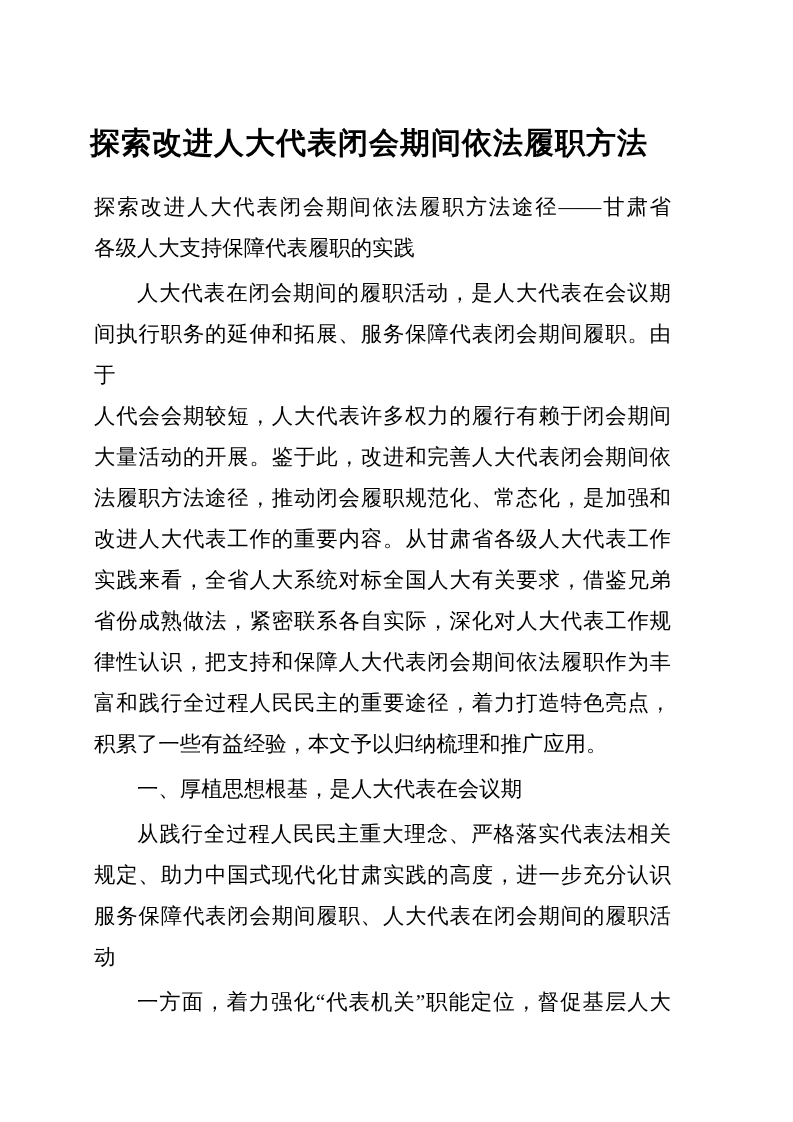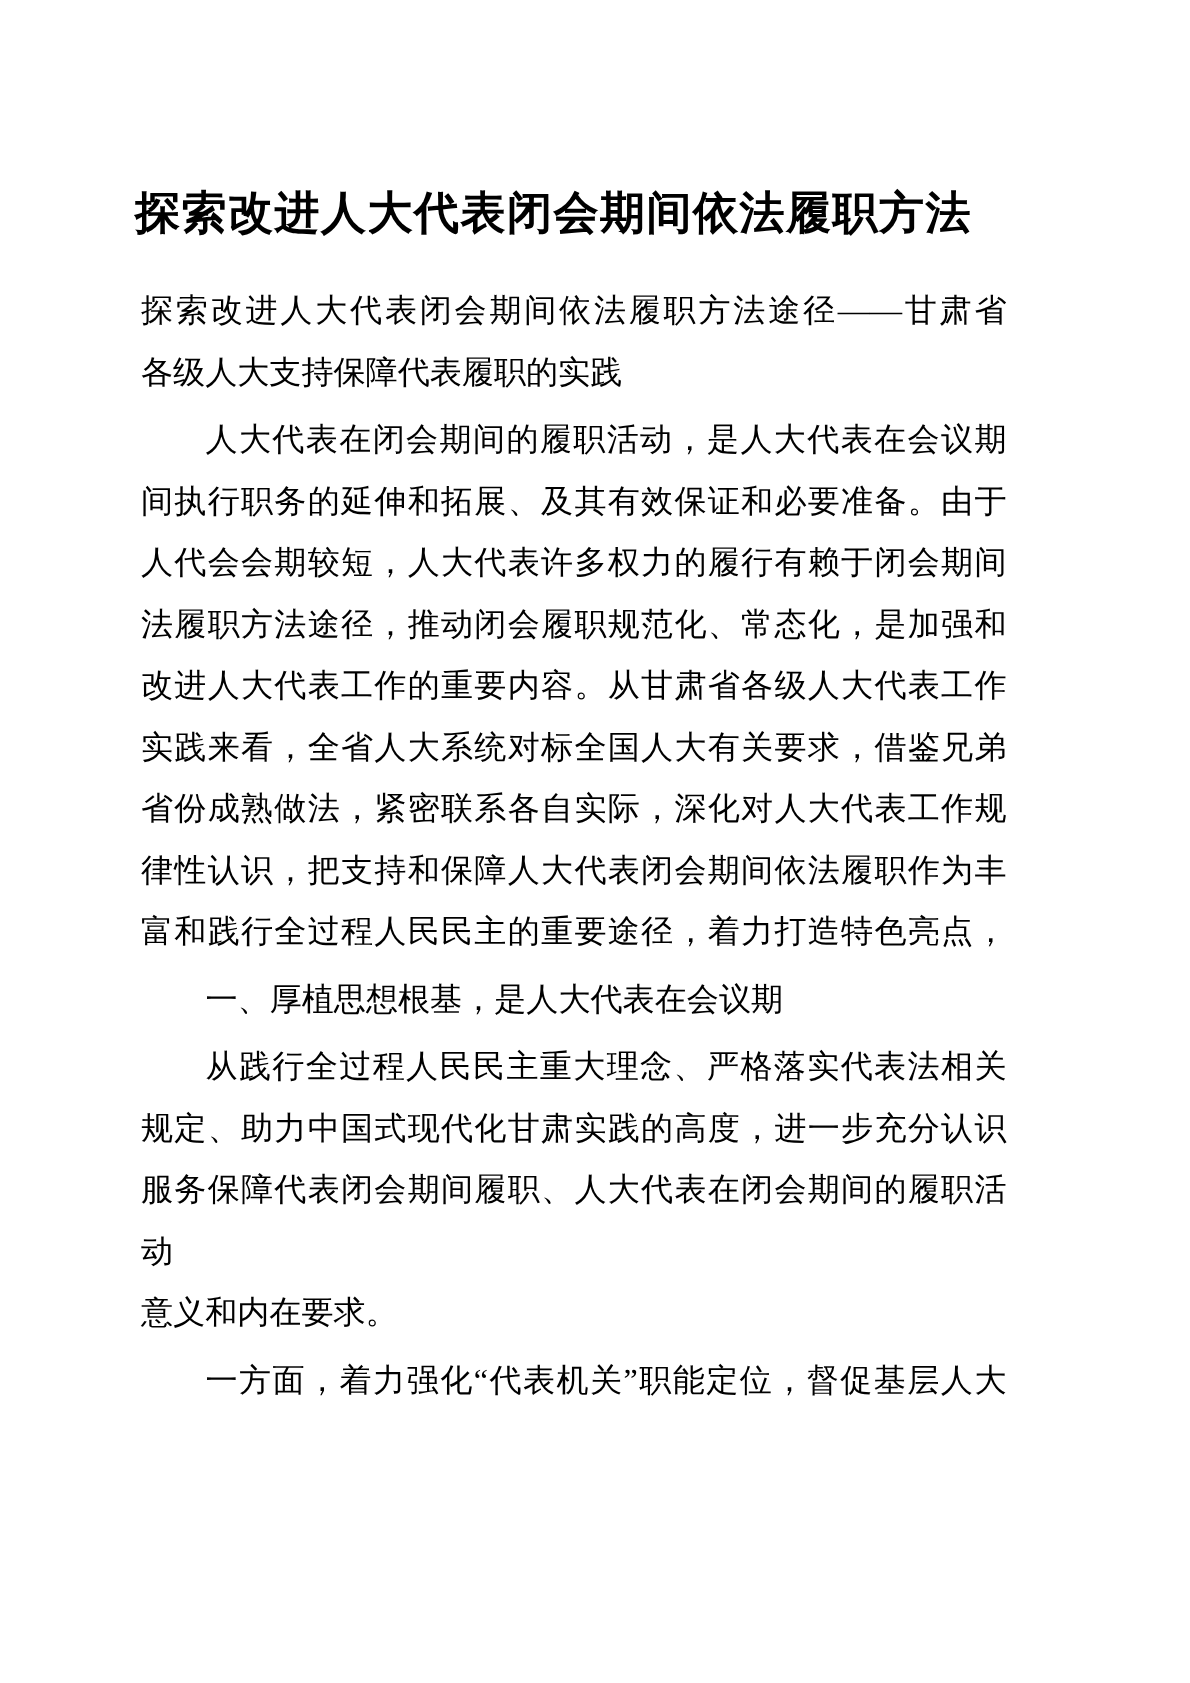--- a/index.html
+++ b/index.html
@@ -57,39 +57,40 @@
 
   <div class="doc-body">
 
     <div class="para">
       <div class="line j">探索改进人大代表闭会期间依法履职方法途径——甘肃省</div>
       <div class="line">各级人大支持保障代表履职的实践</div>
     </div>
 
     <div class="para indent">
       <div class="line j">人大代表在闭会期间的履职活动，是人大代表在会议期</div>
-      <div class="line j">间执行职务的延伸和拓展、及其有效保证和必要准备。由于</div>
+      <div class="line j">间执行职务的延伸和拓展、服务保障代表闭会期间履职。由于</div>
       <div class="line j">人代会会期较短，人大代表许多权力的履行有赖于闭会期间</div>
+      <div class="line j">大量活动的开展。鉴于此，改进和完善人大代表闭会期间依</div>
       <div class="line j">法履职方法途径，推动闭会履职规范化、常态化，是加强和</div>
       <div class="line j">改进人大代表工作的重要内容。从甘肃省各级人大代表工作</div>
       <div class="line j">实践来看，全省人大系统对标全国人大有关要求，借鉴兄弟</div>
       <div class="line j">省份成熟做法，紧密联系各自实际，深化对人大代表工作规</div>
       <div class="line j">律性认识，把支持和保障人大代表闭会期间依法履职作为丰</div>
       <div class="line j">富和践行全过程人民民主的重要途径，着力打造特色亮点，</div>
+      <div class="line">积累了一些有益经验，本文予以归纳梳理和推广应用。</div>
     </div>
 
     <div class="para indent">
       <div class="line">一、厚植思想根基，是人大代表在会议期</div>
     </div>
 
     <div class="para indent">
       <div class="line j">从践行全过程人民民主重大理念、严格落实代表法相关</div>
       <div class="line j">规定、助力中国式现代化甘肃实践的高度，进一步充分认识</div>
       <div class="line j">服务保障代表闭会期间履职、人大代表在闭会期间的履职活动</div>
-      <div class="line">意义和内在要求。</div>
     </div>
 
     <div class="para indent">
       <div class="line j">一方面，着力强化“代表机关”职能定位，督促基层人大</div>
     </div>
 
   </div>
 </div>
 
 </body></html>

